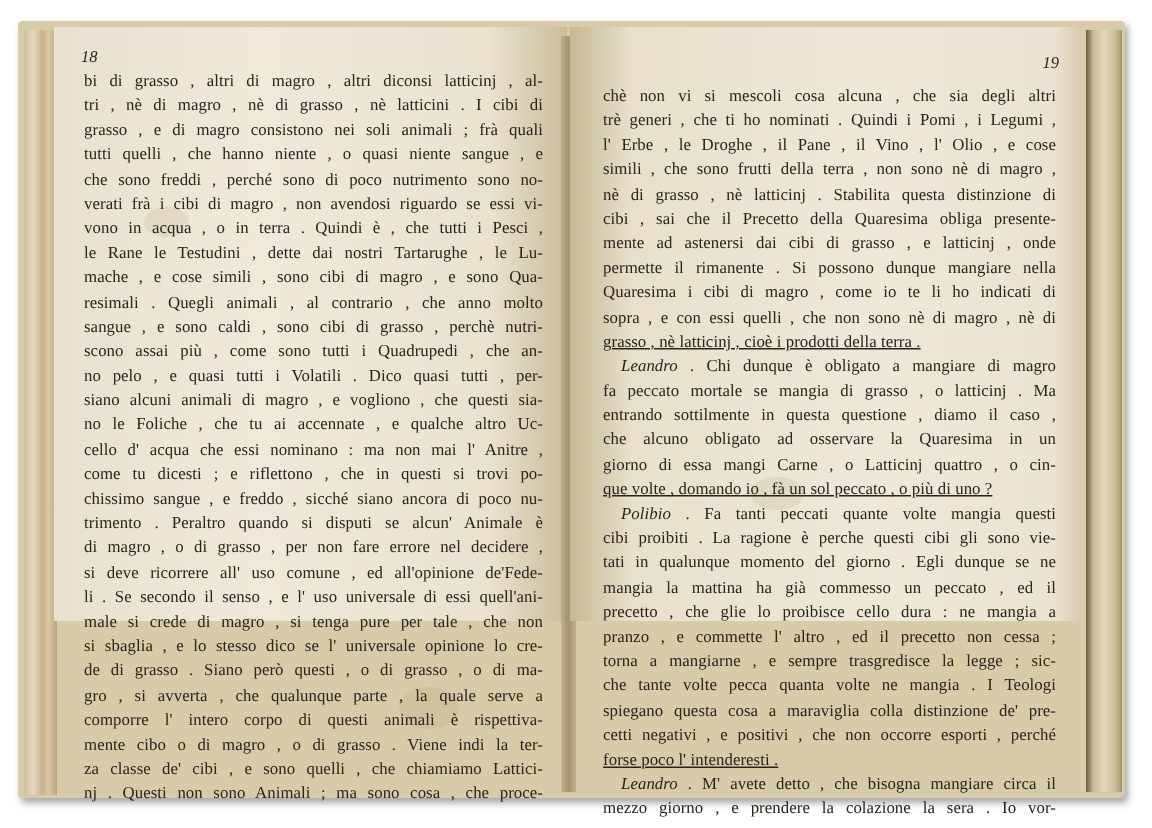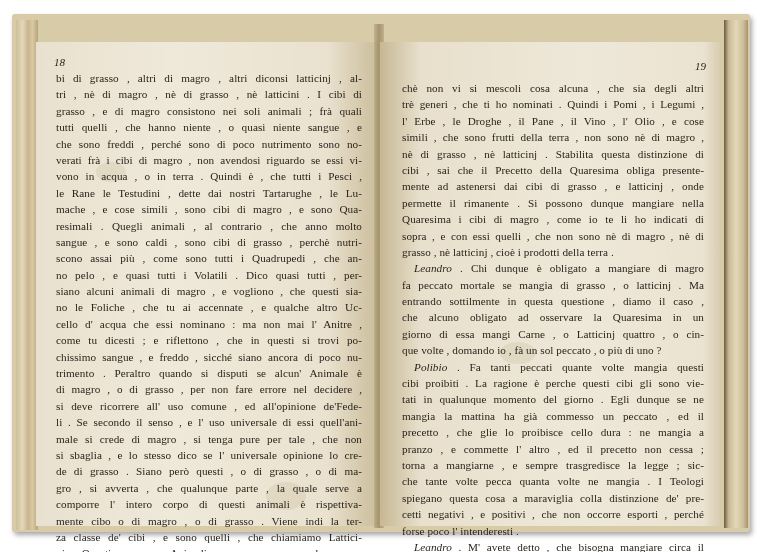--- a/index.html
+++ b/index.html
@@ -17,21 +17,21 @@
   }
   .edge-left {
     position:absolute; left:4px; top:6px; width:22px; height:510px;
     background: linear-gradient(to right, #cdbf9b 0%, #e3d8bb 30%, #c9b48e 55%, #d9c9a3 75%, #b9a37b 100%);
   }
   .edge-right {
     position:absolute; right:4px; top:6px; width:24px; height:508px;
     background: linear-gradient(to right, #6b5a3e 0%, #c9bb96 20%, #e2d7b9 50%, #cdbf9a 80%, #a69370 100%);
   }
   .page {
-    position:absolute; top:28px; height:484px;
+    position:absolute; top:4px; height:396px;
   }
   .page.left {
     left:24px; width:342px;
     background: linear-gradient(to right, #e9e1cf 0%, #efe9da 40%, #eae2cf 85%, #cbbd9b 100%);
   }
   .page.right {
     left:368px; width:340px;
     background: linear-gradient(to right, #c7b894 0%, #e8e0cc 12%, #eee8d9 60%, #ebe3d1 95%, #d9cdb1 100%);
   }
   .gutter {
@@ -39,21 +39,21 @@
     background: linear-gradient(to right, #b9a97f, #8e7c58, #b7a47c);
     opacity:0.7;
   }
   .text {
     position:absolute; color:#2a241c; font-size:11.2px; line-height:16.4px;
     letter-spacing:0.05px;
   }
   .left .text { left:20px; top:28px; width:306px; }
   .right .text { left:22px; top:38px; width:302px; }
   .line { white-space:nowrap; display:block; text-align:justify; text-align-last:justify; height:16.4px; }
-  .line.last { text-align-last:left; }
+  .line.last { text-align-last:left;text-decoration:underline; }
   .line.indent { padding-left:12px; }
   .pagenum {
     position:absolute; font-size:11px; color:#2a241c; font-style:italic;
   }
   .left .pagenum { left:18px; top:14px; }
   .right .pagenum { right:14px; top:18px;text-align:center; }
   .speaker { font-style:italic; }
   .foxing {
     position:absolute; border-radius:50%; background:rgba(160,130,80,0.12);
   }

